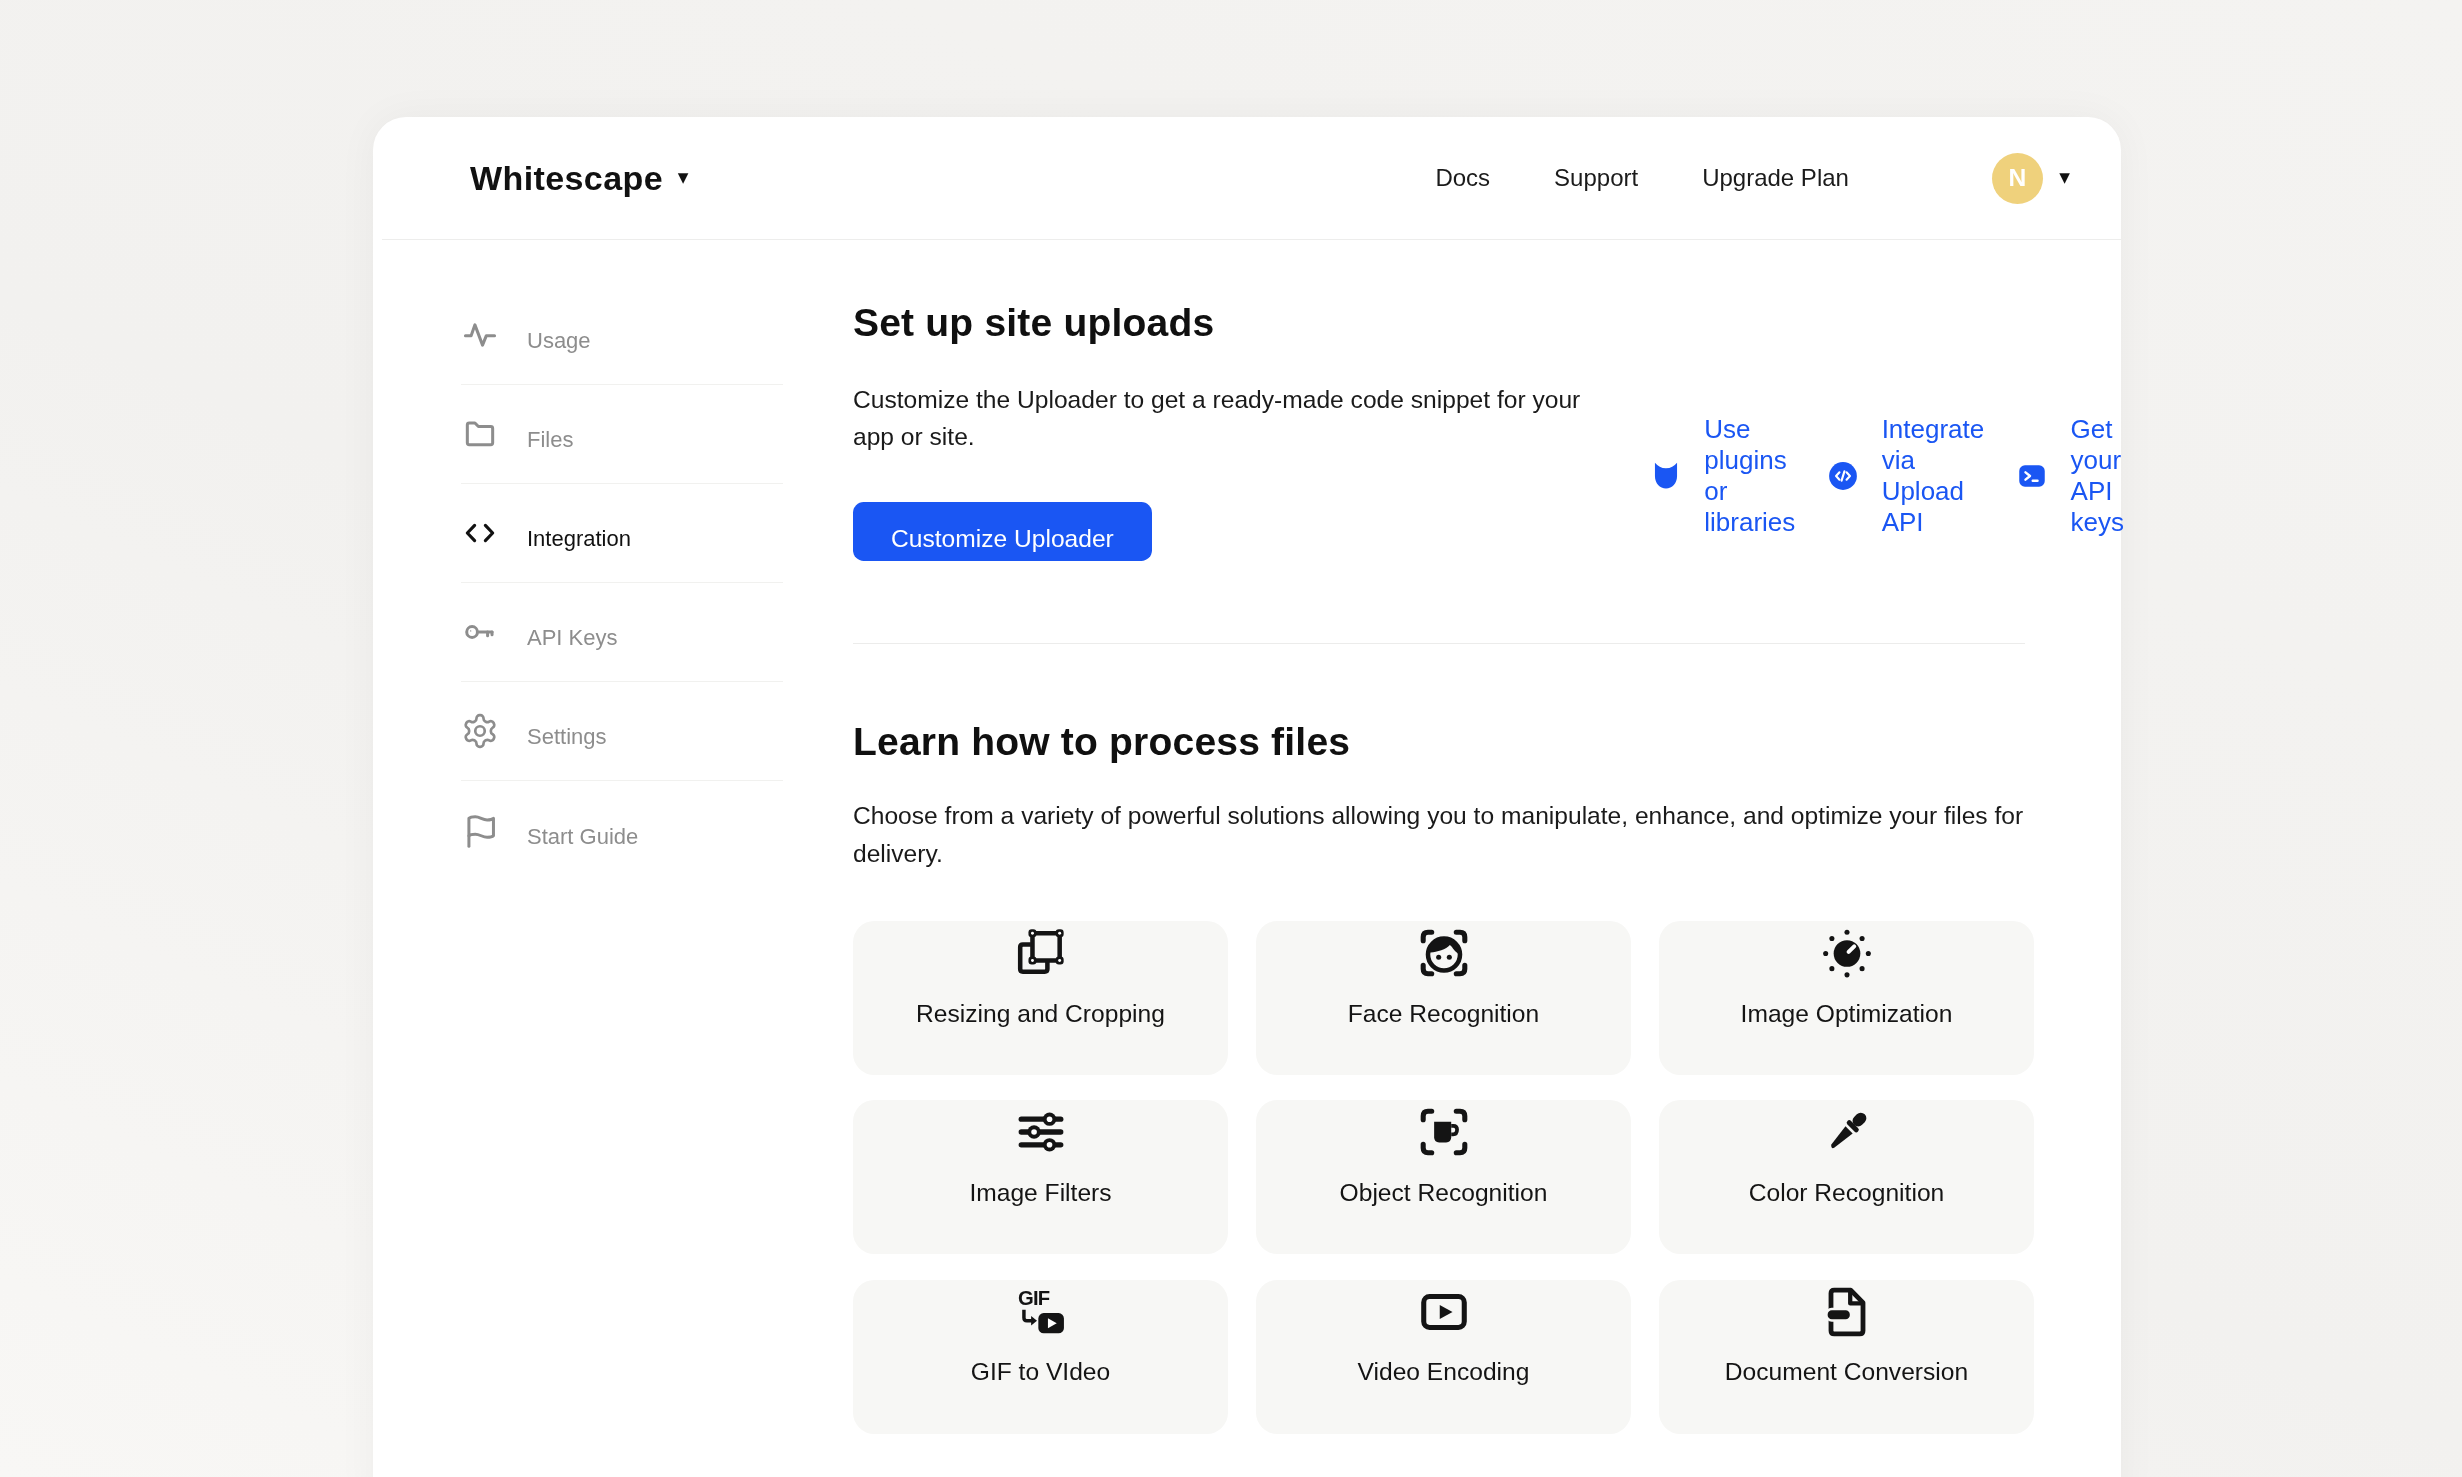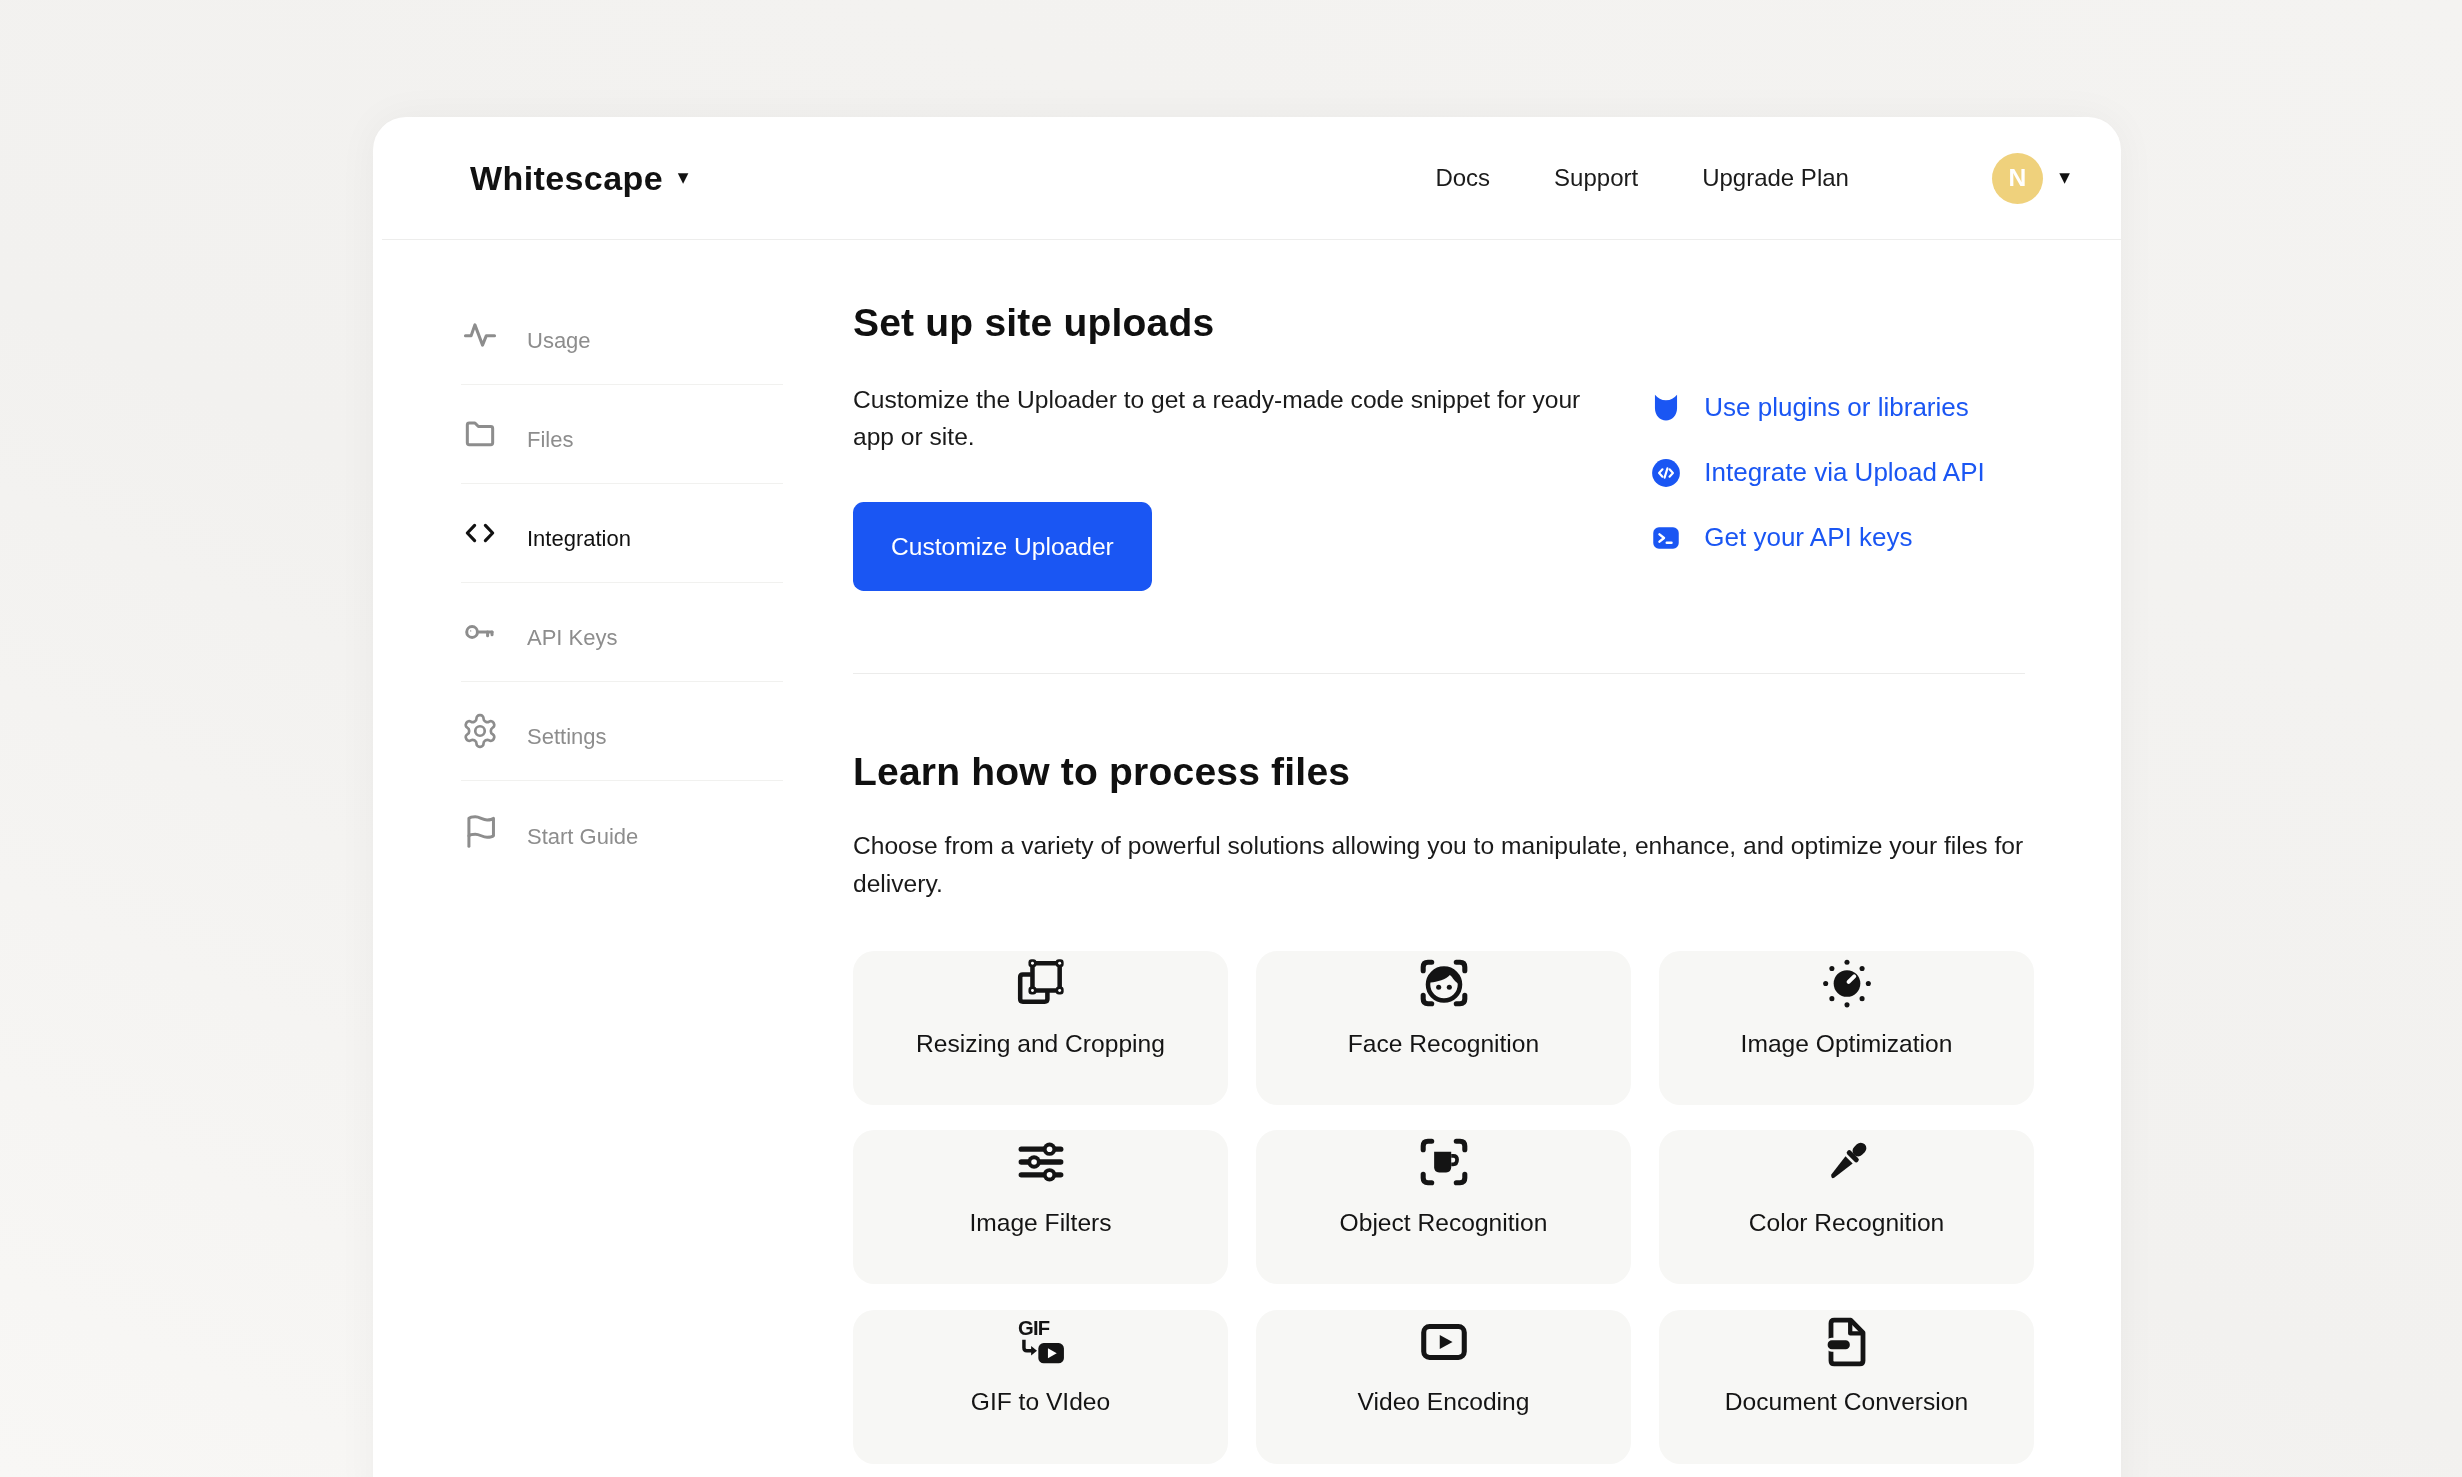--- a/index.html
+++ b/index.html
@@ -52,24 +52,24 @@
   .side-icon{width:38px;height:38px;flex:none;}
   
   .main{margin-left:70px;width:1172px;padding-top:14.8px;}
   h1{font-size:39px;font-weight:700;letter-spacing:0.2px;color:#101010;}
   .setup-row{display:flex;justify-content:space-between;margin-top:36px;}
   .setup-left{width:743px;}
   .para{font-size:24.6px;line-height:1.52;color:#1a1a1a;}
   .cta{
     margin-top:46px;display:inline-block;border:none;cursor:pointer;
     background:var(--accent);color:#fff;font-family:inherit;
-    font-size:24.6px;font-weight:500;padding:0 38px;height:89px;
+    font-size:24.6px;font-weight:500;padding:0 38px;height:59px;
     border-radius:10.7px;line-height:73px;
   }
-  .quick-links{width:376px;display:flex;flex-direction:column;gap:31px;margin-top:9.8px;}
+  .quick-links{width:376px;display:flex;flex-direction:row;gap:31px;margin-top:9.8px;}
   .qlink{display:flex;align-items:center;gap:21.3px;cursor:pointer;}
   .qlink .qicon{width:34px;height:34px;flex:none;}
   .qlink .qlabel{font-size:26px;color:var(--accent);}
   .divider{height:1.6px;background:#ececeb;margin-top:82px;}
   h2{font-size:39px;font-weight:700;letter-spacing:0.2px;color:#101010;margin-top:76px;}
   .process-desc{margin-top:33px;width:1182px;}
   .grid{
     margin-top:49px;display:grid;
     grid-template-columns:repeat(3,375px);gap:25.4px 28px;
   }

